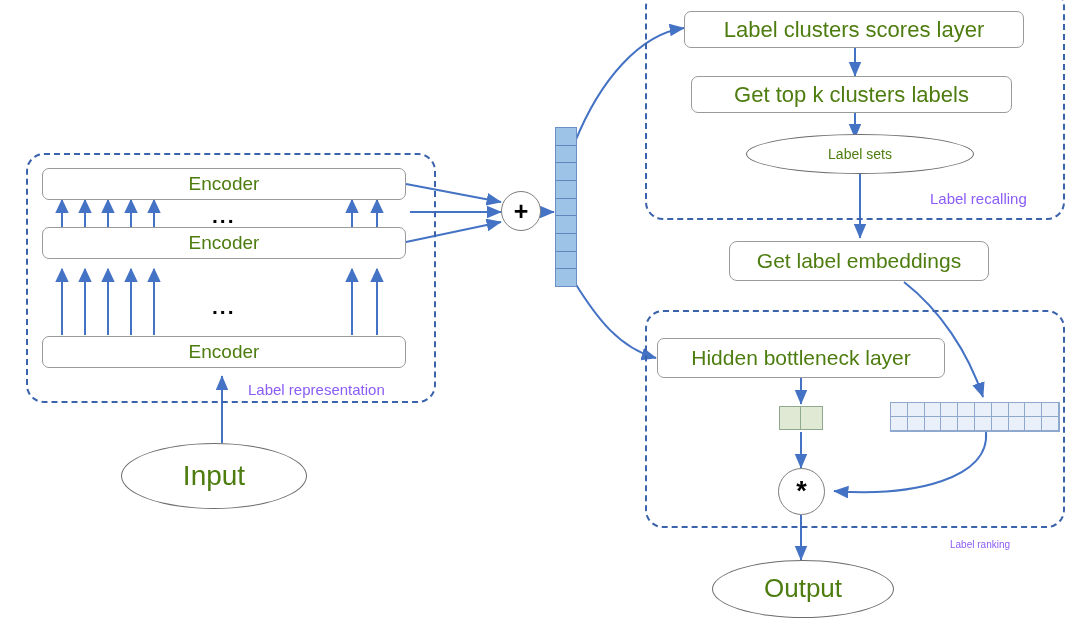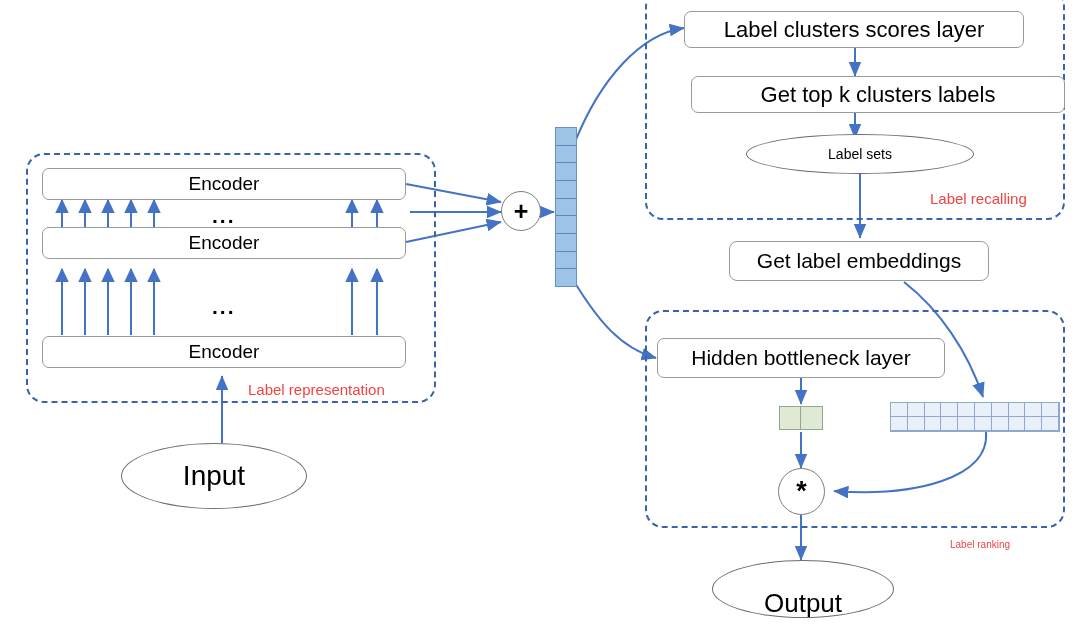--- a/index.html
+++ b/index.html
@@ -21,35 +21,35 @@
     width: 1080px; height: 628px;
     overflow: visible;
   }
   .node {
     position: absolute;
     box-sizing: border-box;
     display: flex;
     align-items: center;
     justify-content: center;
     text-align: center;
-    color: #000000;
+    color: #4d7c0f;
     background: #ffffff;
     line-height: 1.05;
   }
   .rbox {
     border: 1.6px solid #9a9a9a;
     border-radius: 7px;
   }
   .ellipse {
     border: 1.6px solid #6d6d6d;
     border-radius: 50%;
   }
   .grp-label {
     position: absolute;
-    color: #ef4444;
+    color: #8b5cf6;
     white-space: nowrap;
   }
   .dashed-grp {
     position: absolute;
     box-sizing: border-box;
     border: 2.4px dashed #3b63ab;
     border-radius: 18px;
     background: transparent;
   }
   .opcircle {
@@ -236,21 +236,21 @@
     <i></i>
     <i></i>
     <i></i>
     <i></i>
   </div>
 
   <div class="node rbox" style="left:684px; top:11px; width:340px; height:37px; font-size:22px;">
     <span>Label clusters scores layer</span>
   </div>
 
-  <div class="node rbox" style="left:691px; top:76px; width:374px; height:37px; font-size:22px;">
+  <div class="node rbox" style="left:691px; top:76px; width:321px; height:37px; font-size:22px;">
     <span>Get top k clusters labels</span>
   </div>
 
   <div class="node ellipse" style="left:746px; top:134px; width:228px; height:40px; font-size:14px;">
     <span>Label sets</span>
   </div>
 
   <div class="node rbox" style="left:729px; top:241px; width:260px; height:40px; font-size:21px;border-radius:8px;">
     <span>Get label embeddings</span>
   </div>
@@ -286,17 +286,17 @@
     <i></i>
       <i></i>
     <i></i>
       <i></i>
   </div>
 
   <div class="opcircle" style="left:778px; top:468px; width:47px; height:47px; font-size:27px;">
     <span>*</span>
   </div>
 
-  <div class="node ellipse" style="left:712px; top:560px; width:182px; height:58px; font-size:26px;align-items:flex-end;">
+  <div class="node ellipse" style="left:712px; top:560px; width:182px; height:58px; font-size:26px;">
     <span>Output</span>
   </div>
 
 </div>
 
 </body></html>

